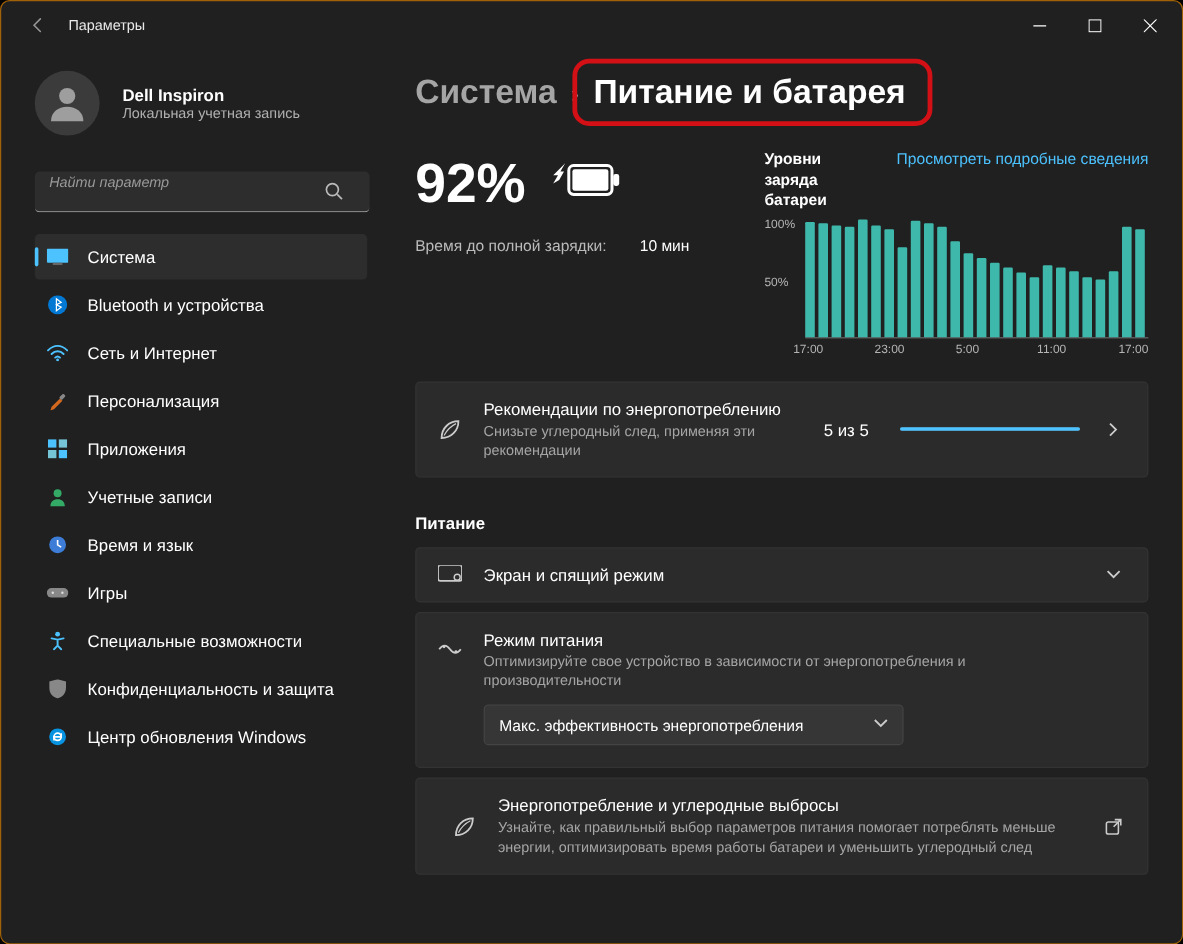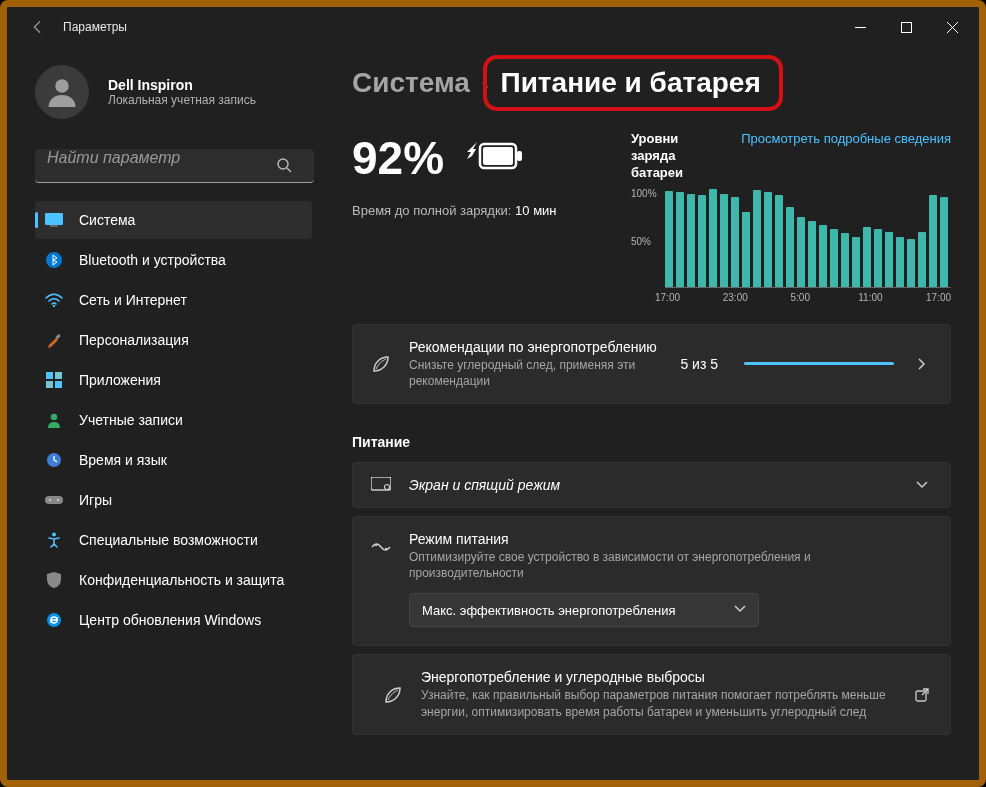--- a/index.html
+++ b/index.html
@@ -1,48 +1,48 @@
 <!DOCTYPE html>
 <html><head>
 <meta charset="utf-8">
 <style>
   * { box-sizing: border-box; margin: 0; padding: 0; }
   body { background: #000; font-family: "Segoe UI", Arial, sans-serif; width: 986px; height: 787px; overflow: hidden; }
-  .window { width: 986px; height: 787px; background: #202020; color: #fff; display: flex; flex-direction: column; border: 7px solid #a16207; border-radius: 8px; }
+  .window { width: 986px; height: 787px; background: #202020; color: #fff; display: flex; flex-direction: column; border: 1px solid #a16207; border-radius: 8px; }
   .titlebar { height: 40px; display: flex; align-items: center; padding: 0 4px 0 18px; }
   .back { width: 24px; height: 24px; display:flex; align-items:center; justify-content:center; opacity:.85;}
   .title { font-size: 12px; margin-left: 14px; color: #e8e8e8; flex: 1; }
   .winbtn { width: 46px; height: 40px; display:flex; align-items:center; justify-content:center; }
   .winbtn svg { stroke:#fff; }
   .body { display: flex; flex: 1; min-height: 0; }
   .sidebar { width: 315px; padding: 8px 10px 0 28px; display:flex; flex-direction:column; }
   .profile { display:flex; align-items:center; gap:19px; margin: 10px 0 8px 0;}
   .avatar { width:54px; height:54px; border-radius:50%; background:#3b3b3b; display:flex; align-items:center; justify-content:center; }
   .avatar svg { fill:#9e9e9e; }
   .pname { font-size:14px; font-weight:600; }
   .psub { font-size:12px; color:#b0b0b0; }
   .search { margin:22px 0 14px 0; position:relative; }
-  .search input { width:279px; height:34px; background:#2d2d2d; border:none; border-bottom:1.5px solid #a0a0a0; border-radius:4px; padding:0 34px 15px 12px; color:#fff; font-size:16px; }
+  .search input { width:279px; height:34px; background:#2d2d2d; border:none; border-bottom:1.5px solid #a0a0a0; border-radius:4px; padding:0 34px 15px 12px; color:#fff; font-size:12px; }
   .search input::placeholder{color:#999; font-style:italic;}
   .search .sicon { position:absolute; right:20px; top:8px; }
   .nav { display:flex; flex-direction:column; gap:2px; margin-top:4px;}
   .nav-item { height:38px; display:flex; align-items:center; gap:16px; border-radius:4px; padding:0 10px; font-size:14px; cursor:pointer;}
   .nav-item.active { background:#2d2d2d; position:relative;}
   .nav-item.active::before{content:"";position:absolute;left:0;top:11px;bottom:11px;width:3px;background:#4cc2ff;border-radius:2px;}
   .nav-icon { width:18px; height:18px; display:flex; align-items:center; justify-content:center; }
   .main { flex:1; padding: 20px 28px 0 30px; overflow-y:auto; }
   .crumb { display:flex; align-items:center; gap:12px; font-size:28px; font-weight:600; }
   .crumb-parent { color:#a5a5a5; }
   .crumb-sep { color:#a5a5a5; font-size:20px; margin-top:4px;}
   .crumb-cur { position:relative; }
   .highlight { position:absolute; border:4px solid #d31015; border-radius:14px; left:-18px; right:-22px; top:-12px; bottom:-12px; }
   .topstats { display:flex; margin-top:32px; gap:8px; }
   .bigpct { font-size:46px; font-weight:600; display:flex; align-items:center; gap:20px;}
   .chargenote { font-size:13px; color:#bbb; margin-top:18px;}
-  .chargenote .val{color:#fff;}
+  .chargenote .val{color:#fff;margin-left:24px;}
   .chartbox { margin-left:auto; width:320px; }
   .charthdr { display:flex; }
   .chartttl { font-size:13px; font-weight:600; width:70px; line-height:1.3;}
   .chartlink { color:#4cc2ff; font-size:13px; margin-left:auto; }
   .chartarea { position:relative; height:110px; margin-top:6px; padding-left:34px;}
   .ytick { position:absolute; left:0; font-size:10px; color:#b5b5b5;}
   .bars { display:flex; align-items:flex-end; height:100px; gap:3px; border-bottom:1px solid #666;}
   .bar { width:8px; background:#3fb8ac; border-radius:1px 1px 0 0;}
   .xticks { display:flex; font-size:10px; color:#b5b5b5; margin-left:-10px; margin-top:4px;}
   .xticks span{flex:1;}
@@ -312,21 +312,21 @@
           </div>
         <div class="chev">
             <svg width="12" height="12">
               <path d="M3 1l5 5-5 5" stroke="#ccc" stroke-width="1.5" fill="none"></path>
             </svg>
           </div>
       </div>
 
       <div class="sectionhdr">Питание</div>
 
-      <div class="card" style="margin-top:12px;font-style:italic;">
+      <div class="card" style="margin-top:12px;">
         <div class="ic">
             <svg width="20" height="16">
               <rect x="0" y="0" width="20" height="13" rx="2" fill="none" stroke="#ccc" stroke-width="1.5"></rect>
               <circle cx="16" cy="10" r="2.5" fill="none" stroke="#ccc" stroke-width="1.2"></circle>
             </svg>
           </div>
         <div class="txt">
           <div class="cttl">Экран и спящий режим</div>
         </div>
         <div class="chev">

